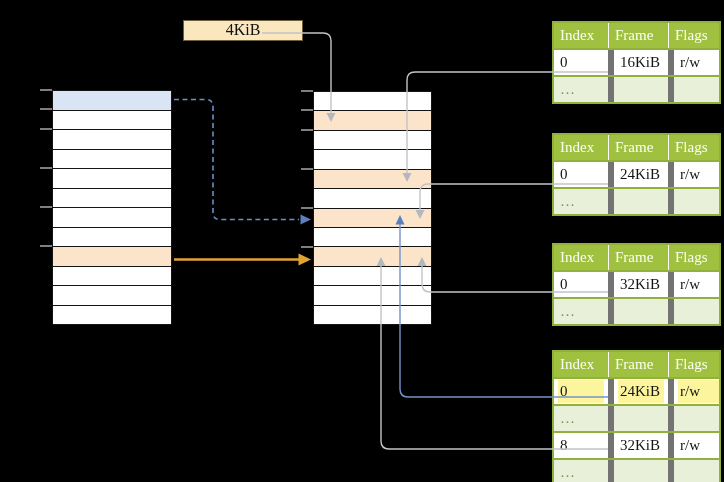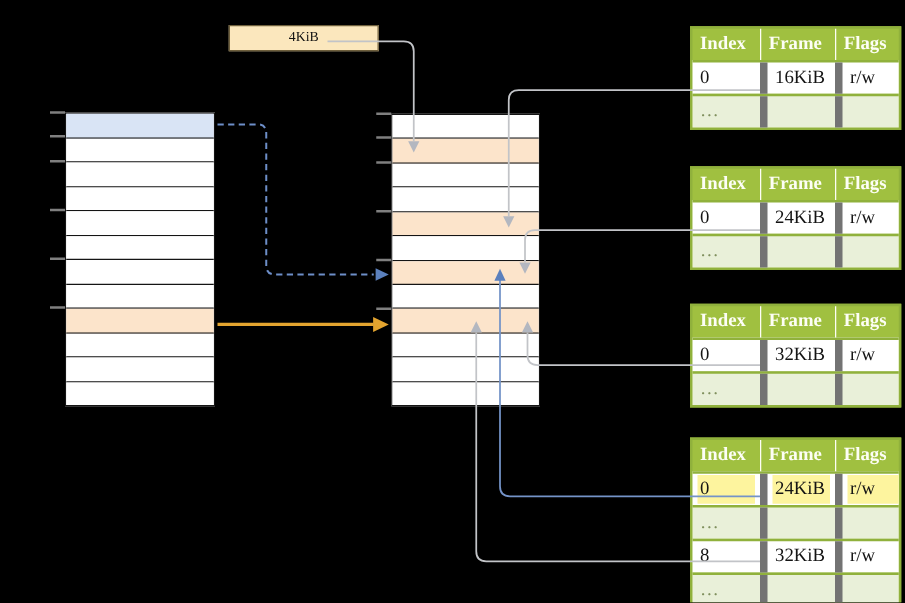--- a/index.html
+++ b/index.html
@@ -4,21 +4,21 @@
 <style>
   html,body{margin:0;padding:0;background:#000;}
   #canvas{
     position:relative;width:724px;height:482px;background:#000;
     overflow:hidden;font-family:"Liberation Serif","DejaVu Serif",serif;
   }
   
   .labelbox{
     position:absolute;left:183px;top:20px;width:118px;height:19px;
     background:#FBE7BD;border:1px solid #6e5f3c;
-    text-align:center;line-height:18px;font-size:11px;color:#111;
+    text-align:center;line-height:18px;font-size:16px;color:#111;
   }
   
   .bigtable{
     position:absolute;display:flex;flex-direction:column;
     background:#fff;border:1px solid #141414;box-sizing:border-box;
   }
   #vtable{left:52px;top:90px;width:120px;height:235px;}
   #ptable{left:313px;top:91px;width:119px;height:234px;}
   .mrow{flex:1;background:#fff;border-bottom:1px solid #141414;}
   .mrow:last-child{border-bottom:none;}
@@ -33,21 +33,21 @@
   }
   .frow{display:grid;grid-template-columns:54px 60px 51px;height:25px;}
   .frow + .frow{border-top:2px solid #90B13C;}
   .frow.fbody{background:#fff;}
   .frow.fmuted{background:#E9F0D9;color:#80905E;}
   .fc{
     box-sizing:border-box;padding:1px 0 0 6px;font-size:15px;
     line-height:23px;overflow:hidden;white-space:nowrap;color:#141414;
   }
   .frow.fmuted .fc{color:#80905E;}
-  .fhead .fc{color:#FDFEF5;font-weight:bold;border-left:1px solid #FDFEF5;}
+  .fhead .fc{color:#FDFEF5;font-weight:normal;border-left:1px solid #FDFEF5;}
   .fbody .fc,.fmuted .fc{border-left:6px solid #737373;}
   .frow .fc:first-child{border-left:none;}
   .hl{display:inline-block;background:#FDF49E;min-width:42px;padding:0 2px;margin-left:-2px;}
   
   #overlay{position:absolute;left:0;top:0;pointer-events:none;}
   .ln-gray{stroke:#C2C4C8;stroke-width:1.4;fill:none;}
   .ln-blue{stroke:#7493C8;stroke-width:1.4;fill:none;}
   .ln-dash{stroke:#6D8EC8;stroke-width:1.6;fill:none;stroke-dasharray:5 3.5;}
   .ln-orange{stroke:#E3A42F;stroke-width:2.6;fill:none;}
   .ah-gray{fill:#B3B7C0;stroke:none;}

